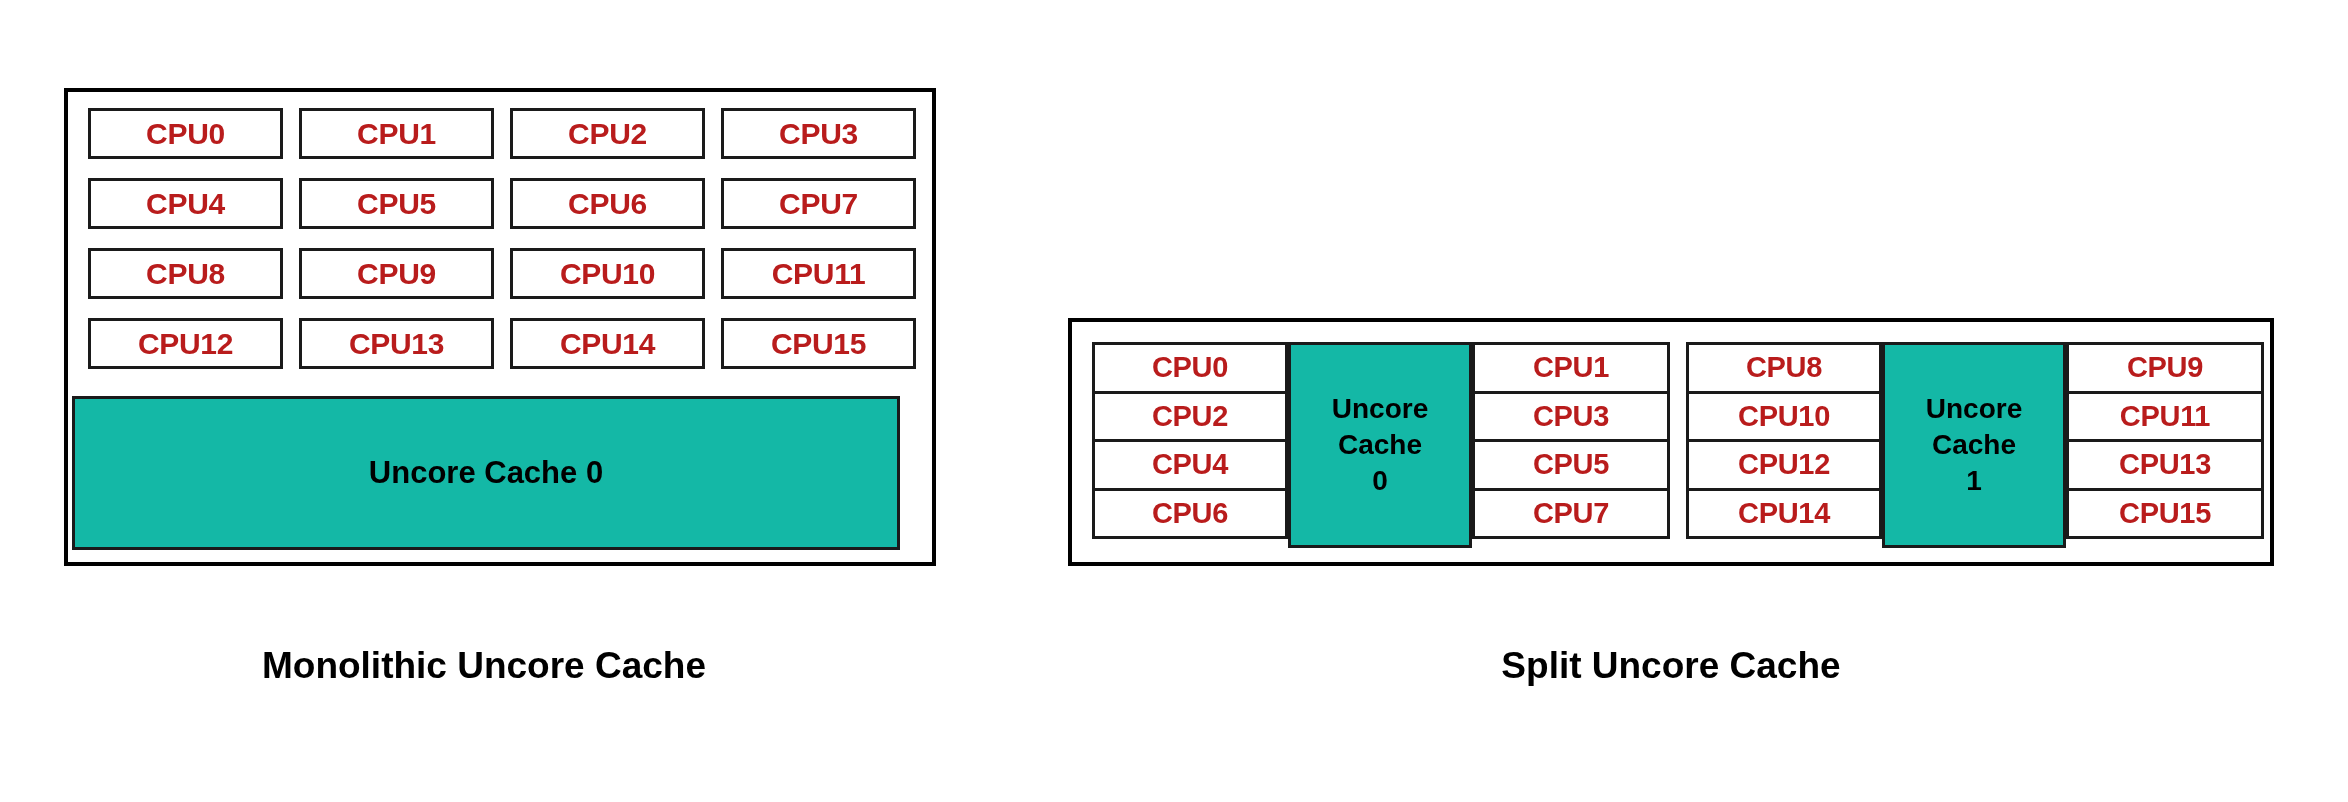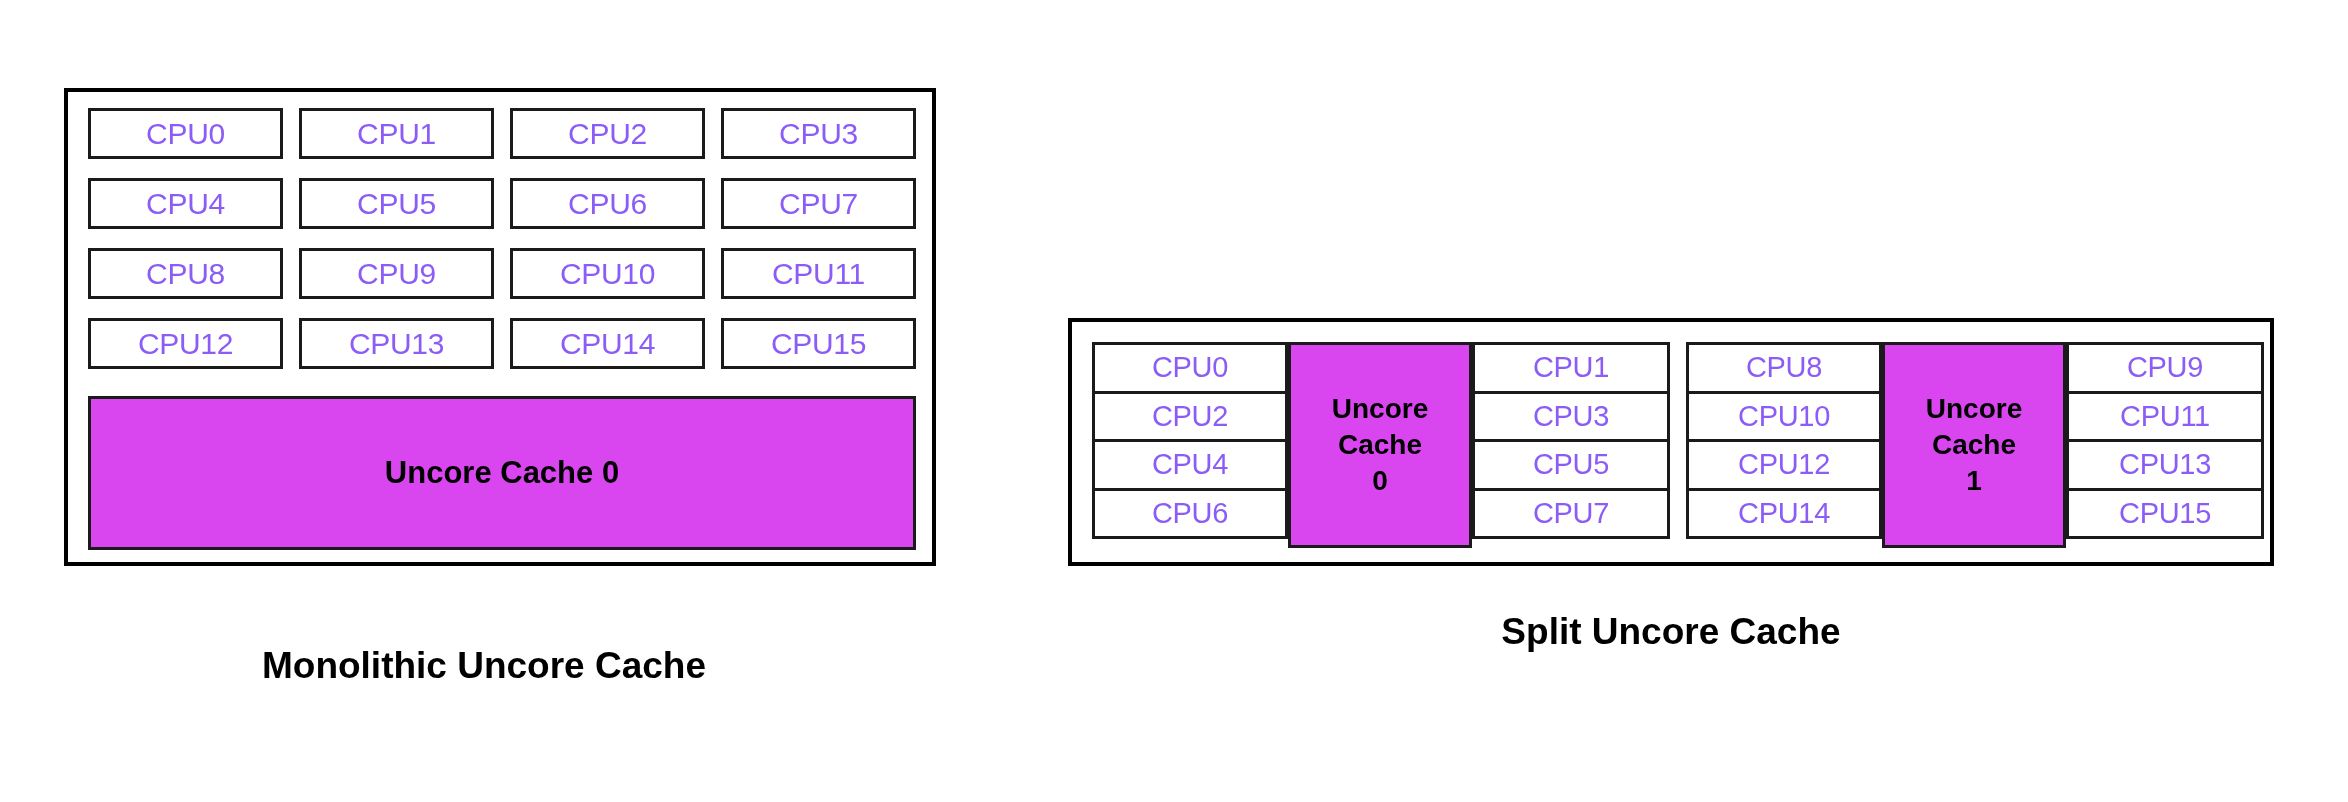--- a/index.html
+++ b/index.html
@@ -32,29 +32,29 @@
     background: #ffffff;
   }
 
   .cpu-box {
     box-sizing: border-box;
     border: 3px solid #1a1a1a;
     background: #ffffff;
     display: flex;
     align-items: center;
     justify-content: center;
-    font-weight: normal;
-    color: #8b5cf6;
+    font-weight: bold;
+    color: #b91c1c;
     letter-spacing: -0.3px;
   }
 
   .cache-box {
     box-sizing: border-box;
     border: 3px solid #1a1a1a;
-    background: #d946ef;
+    background: #14b8a6;
     display: flex;
     align-items: center;
     justify-content: center;
     font-weight: bold;
     color: #000000;
     text-align: center;
   }
 
   
   #monolithic-panel {
@@ -75,21 +75,21 @@
     column-gap: 16px;
     row-gap: 19px;
   }
 
   .mono-grid .cpu-box {
     font-size: 30px;
   }
 
   #mono-cache {
     position: absolute;
-    left: 20px;
+    left: 4px;
     top: 304px;
     width: 828px;
     height: 154px;
     font-size: 31px;
   }
 
   
   #split-panel {
     left: 1068px;
     top: 318px;
@@ -142,21 +142,21 @@
   }
 
   #caption-monolithic {
     left: 48px;
     top: 645px;
     width: 872px;
   }
 
   #caption-split {
     left: 1068px;
-    top: 611px;
+    top: 645px;
     width: 1206px;
   }
 </style>
 </head>
 <body>
 
 <div class="canvas">
 
   <div class="panel" id="monolithic-panel">
 

